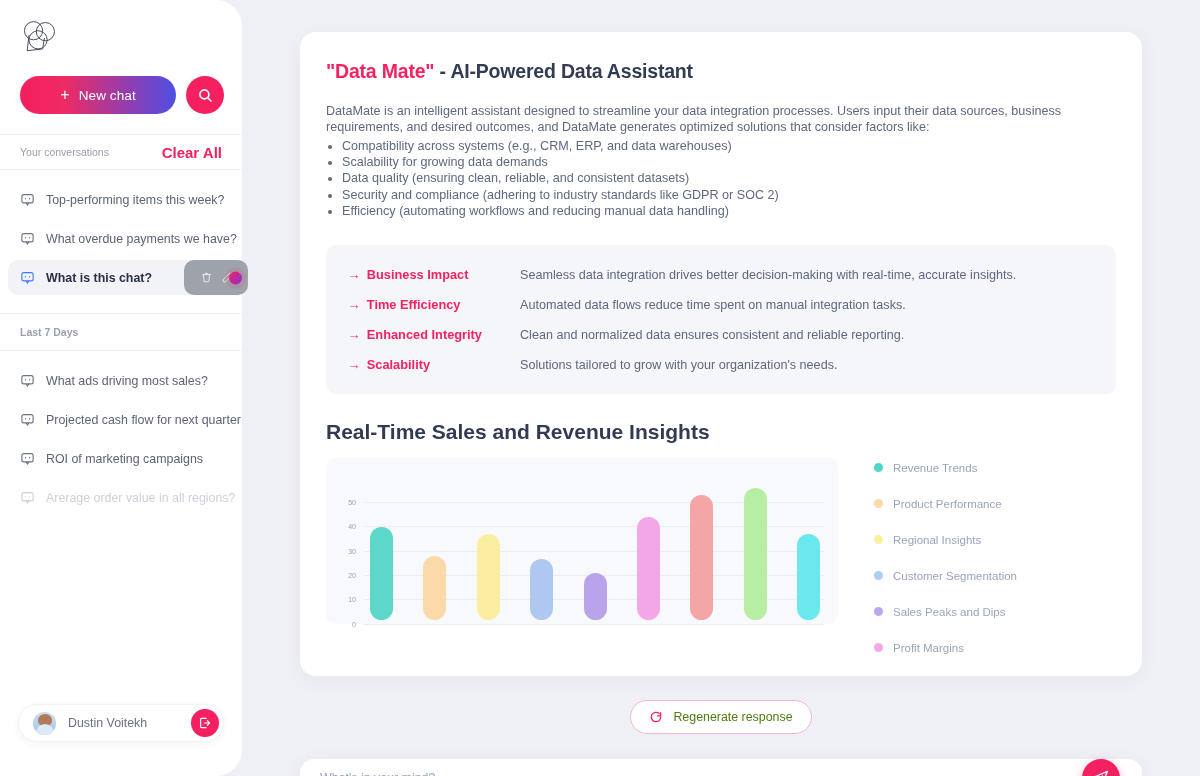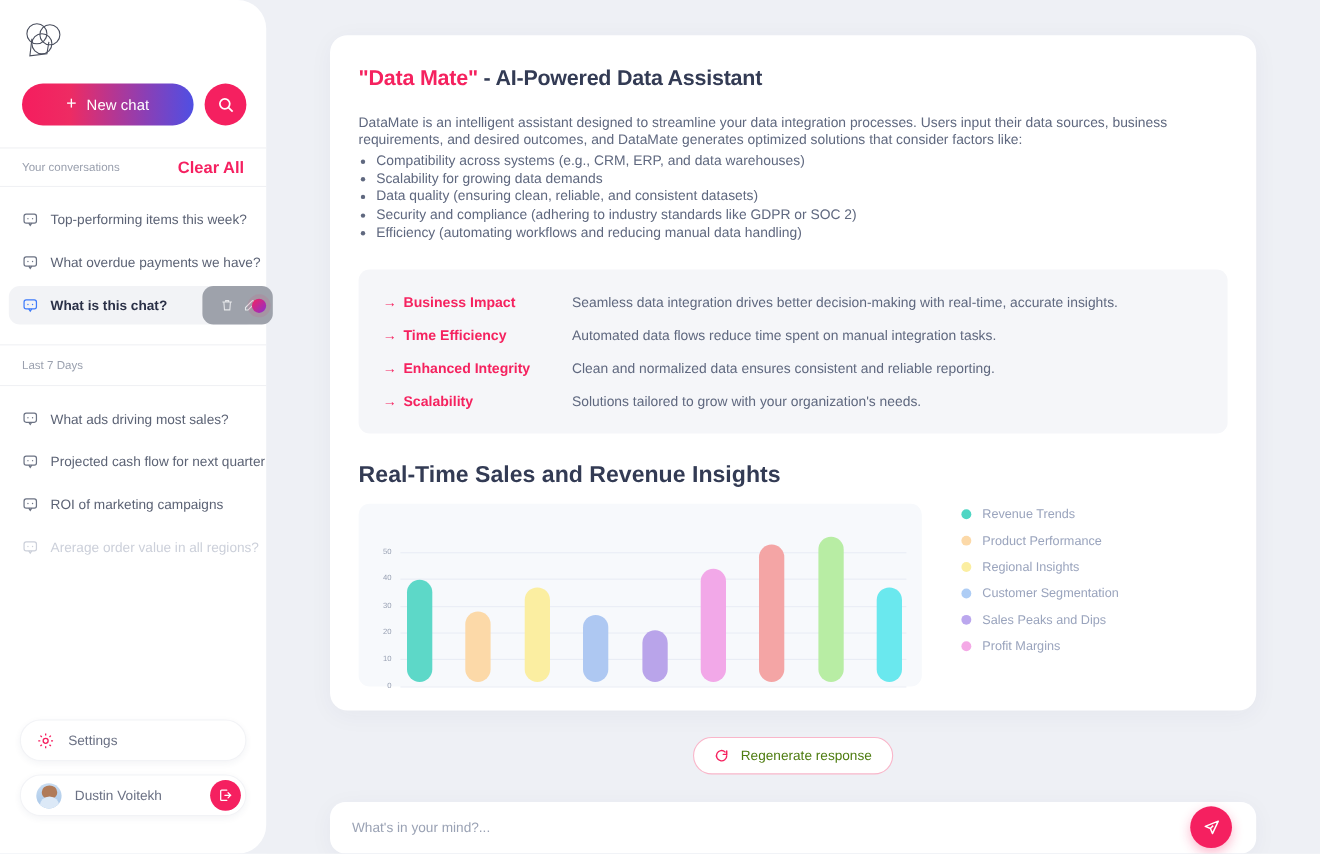--- a/index.html
+++ b/index.html
@@ -72,21 +72,21 @@
   .grad-dot {
     position: absolute; right: -8px; top: 50%; transform: translateY(-50%);
     width: 13px; height: 13px; border-radius: 50%;
     background: linear-gradient(135deg, #f5225f 0%, #8b2fd0 100%);
     box-shadow: 0 0 0 4px rgba(245,34,95,.10);
   }
 
   .sec-head {
     font-size: 10.5px; color: #9aa0ae; padding: 0 20px; height: 38px;
     display: flex; align-items: center; margin-top: 14px;
-    border-top: 1px solid #f0f1f4; border-bottom: 1px solid #f0f1f4;
+    border-top: 1px solid #f0f1f4; border-bottom: 1px solid #f0f1f4; font-weight: bold;
   }
 
   .sidebar-bottom { margin-top: auto; padding: 0 18px 22px 18px; }
   .sb-card {
     height: 38px; border-radius: 19px; background: #fff;
     border: 1px solid #f2f3f6; box-shadow: 0 2px 7px rgba(45,55,85,.055);
     display: flex; align-items: center; gap: 12px; padding: 0 14px;
     margin-bottom: 12px; cursor: pointer; position: relative;
   }
   .sb-card .lbl { font-size: 12.4px; color: #6b7184; }
@@ -147,21 +147,21 @@
     position: absolute; left: 0; font-size: 7px; color: #9aa2b4;
     transform: translateY(-50%); width: 16px; text-align: right;
   }
   .gline { position: absolute; left: 24px; right: 0; height: 1px; background: #e9edf5; }
   .bars {
     position: absolute; left: 30px; right: 4px; bottom: 0; top: 0;
     display: flex; align-items: flex-end; justify-content: space-between;
   }
   .bar { width: 23px; border-radius: 12px; }
 
-  .legend { padding: 4px 0 0 36px; display: flex; flex-direction: column; gap: 12px; }
+  .legend { padding: 4px 0 0 36px; display: flex; flex-direction: column; gap: 24px; }
   .leg-item { display: flex; align-items: center; gap: 10px; }
   .leg-dot { width: 9px; height: 9px; border-radius: 50%; flex: 0 0 9px; }
   .leg-lbl { font-size: 11.5px; color: #9aa4bd; }
 
   .regen-wrap { margin-top: 24px; }
   .regen {
     height: 34px; padding: 0 18px; border-radius: 17px;
     border: 1px solid #f9b6ca; background: #fff; cursor: pointer;
     display: flex; align-items: center; gap: 10px;
   }
@@ -293,27 +293,20 @@
             <rect x="2.5" y="3.5" width="15" height="11" rx="2.6"></rect>
             <path d="M8.2 14.5L10 17.2l1.8-2.7"></path>
             <circle cx="7.2" cy="9" r=".85" fill="currentColor" stroke="none"></circle>
             <circle cx="12.8" cy="9" r=".85" fill="currentColor" stroke="none"></circle>
           </svg>
           <span class="lbl">Arerage order value in all regions?</span>
         </div>
       </div>
 
     <div class="sidebar-bottom">
-      <div class="sb-card">
-        <svg class="gear" viewBox="0 0 24 24" fill="none" stroke="currentColor" stroke-width="1.7">
-          <circle cx="12" cy="12" r="3.2"></circle>
-          <path d="M12 2.5v2.6M12 18.9v2.6M21.5 12h-2.6M5.1 12H2.5M18.7 5.3l-1.8 1.8M7.1 16.9l-1.8 1.8M18.7 18.7l-1.8-1.8M7.1 7.1L5.3 5.3"></path>
-        </svg>
-        <span class="lbl">Settings</span>
-      </div>
       <div class="sb-card">
         <div class="avatar"></div>
         <span class="lbl">Dustin Voitekh</span>
         <div class="logout">
           <svg viewBox="0 0 24 24" fill="none" stroke="currentColor" stroke-width="2" stroke-linecap="round">
             <path d="M14 4H6a1.5 1.5 0 0 0-1.5 1.5v13A1.5 1.5 0 0 0 6 20h8"></path>
             <path d="M16 8l4 4-4 4M20 12h-9"></path>
           </svg>
         </div>
       </div>

